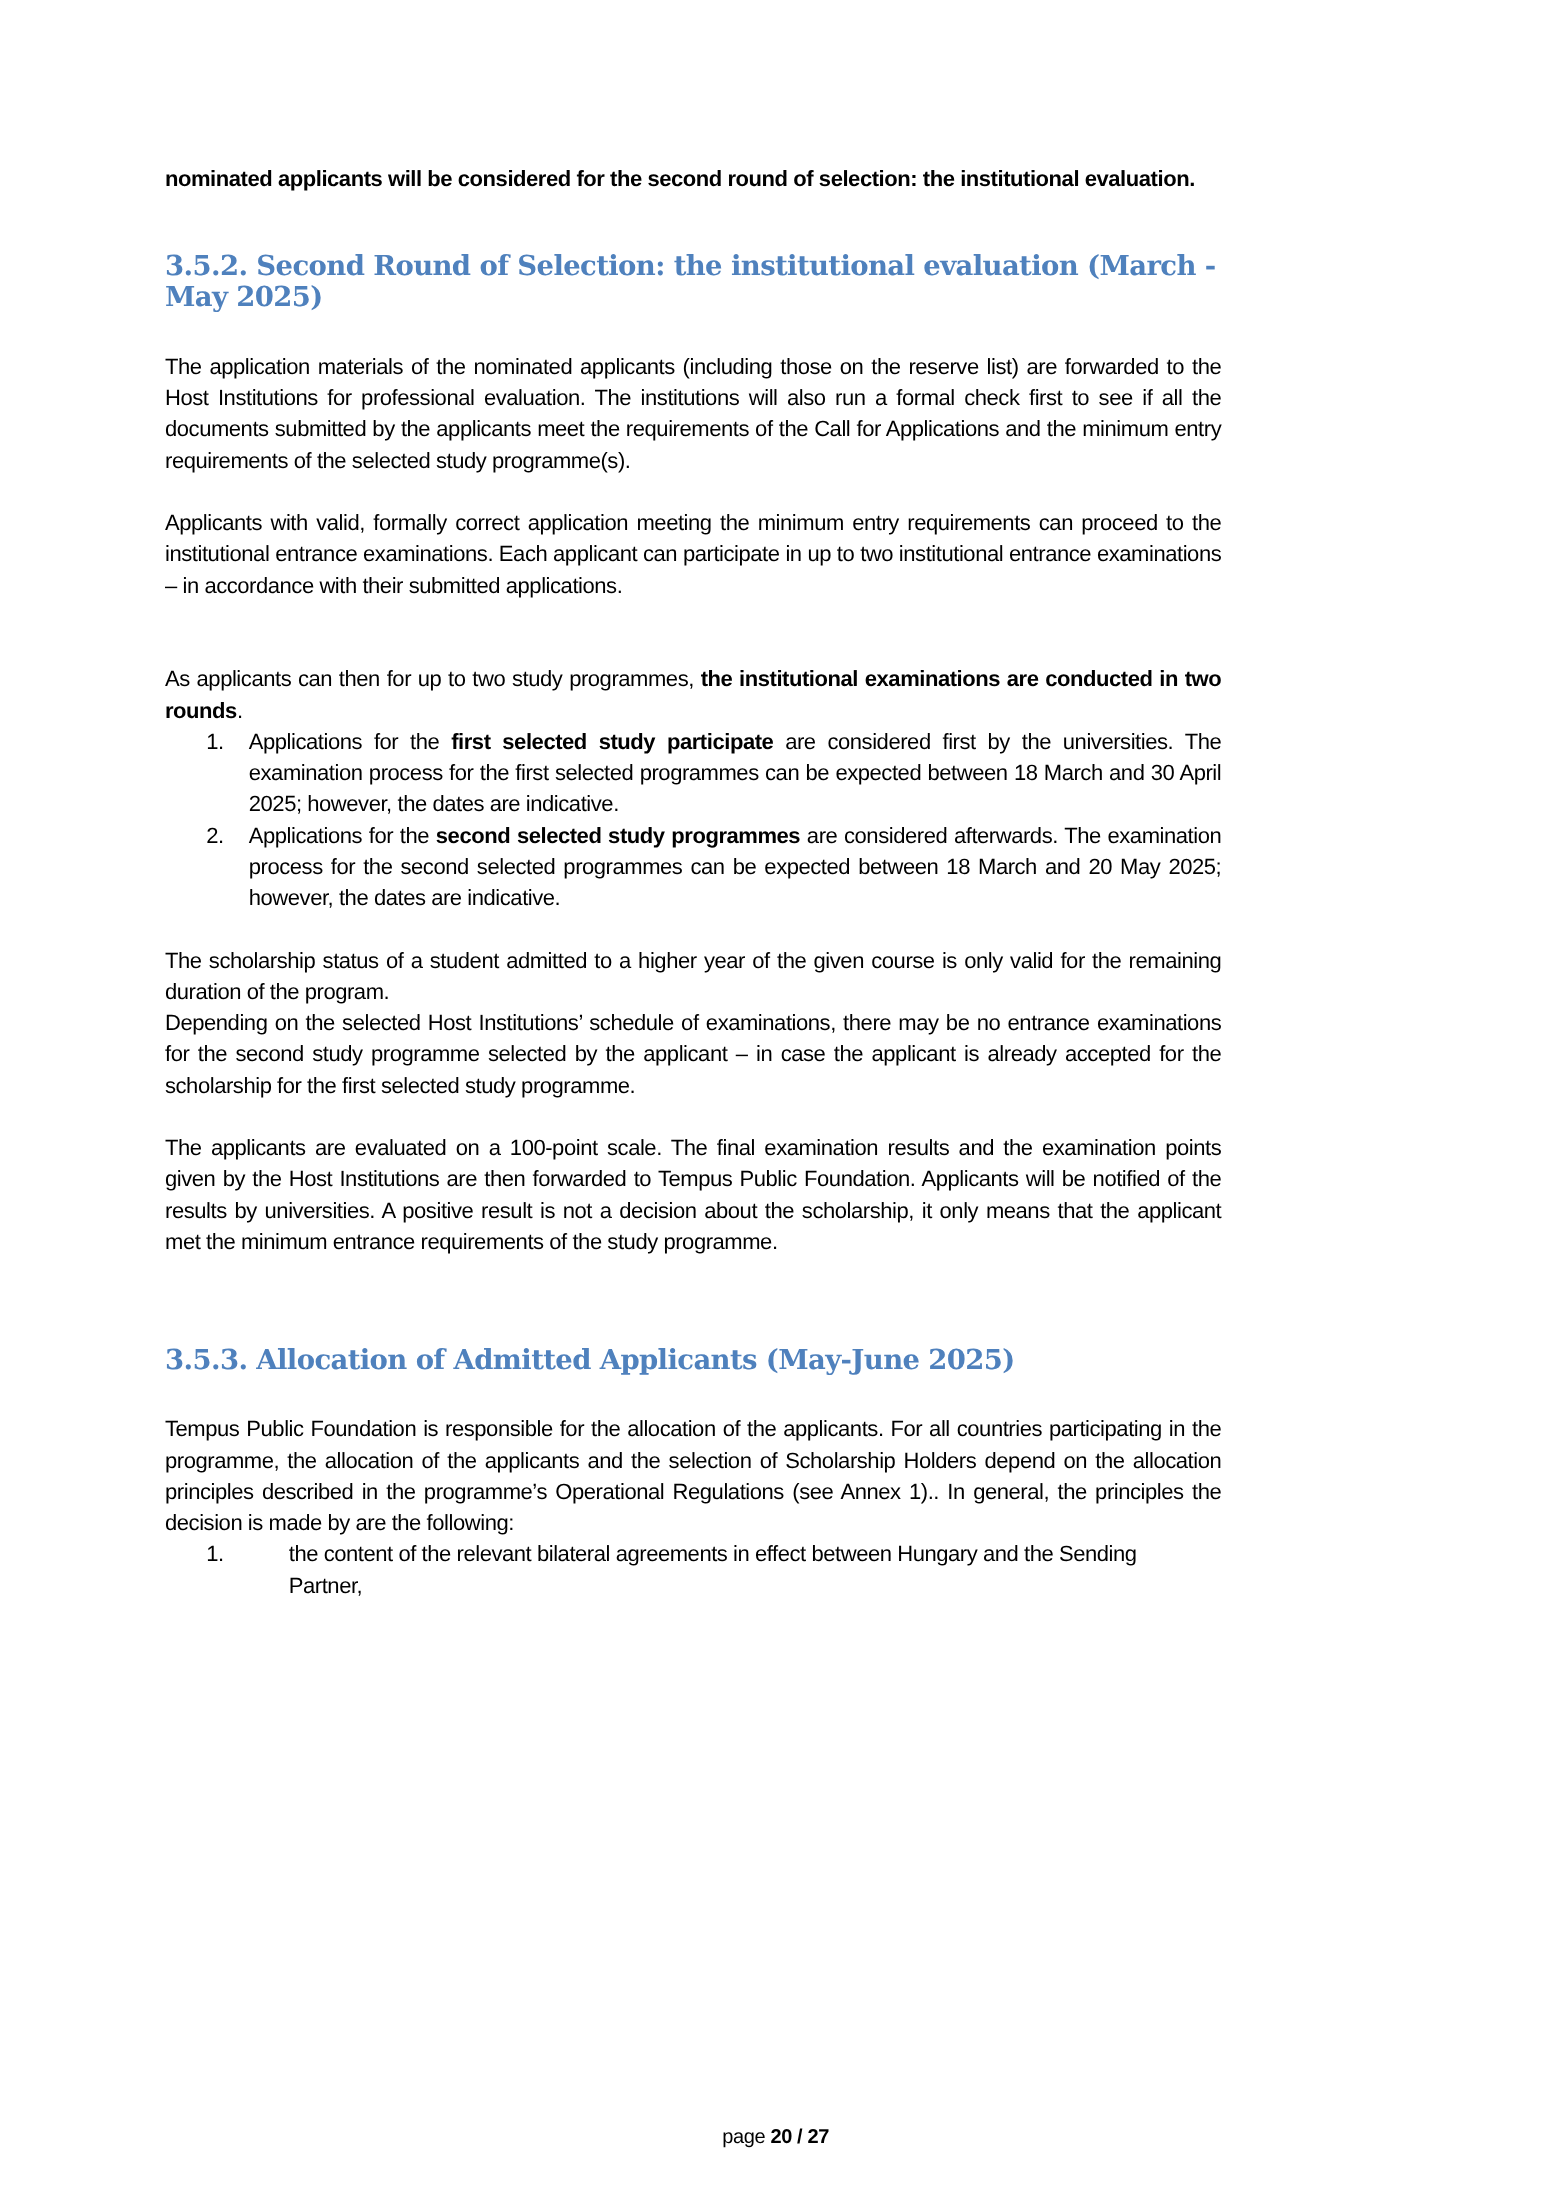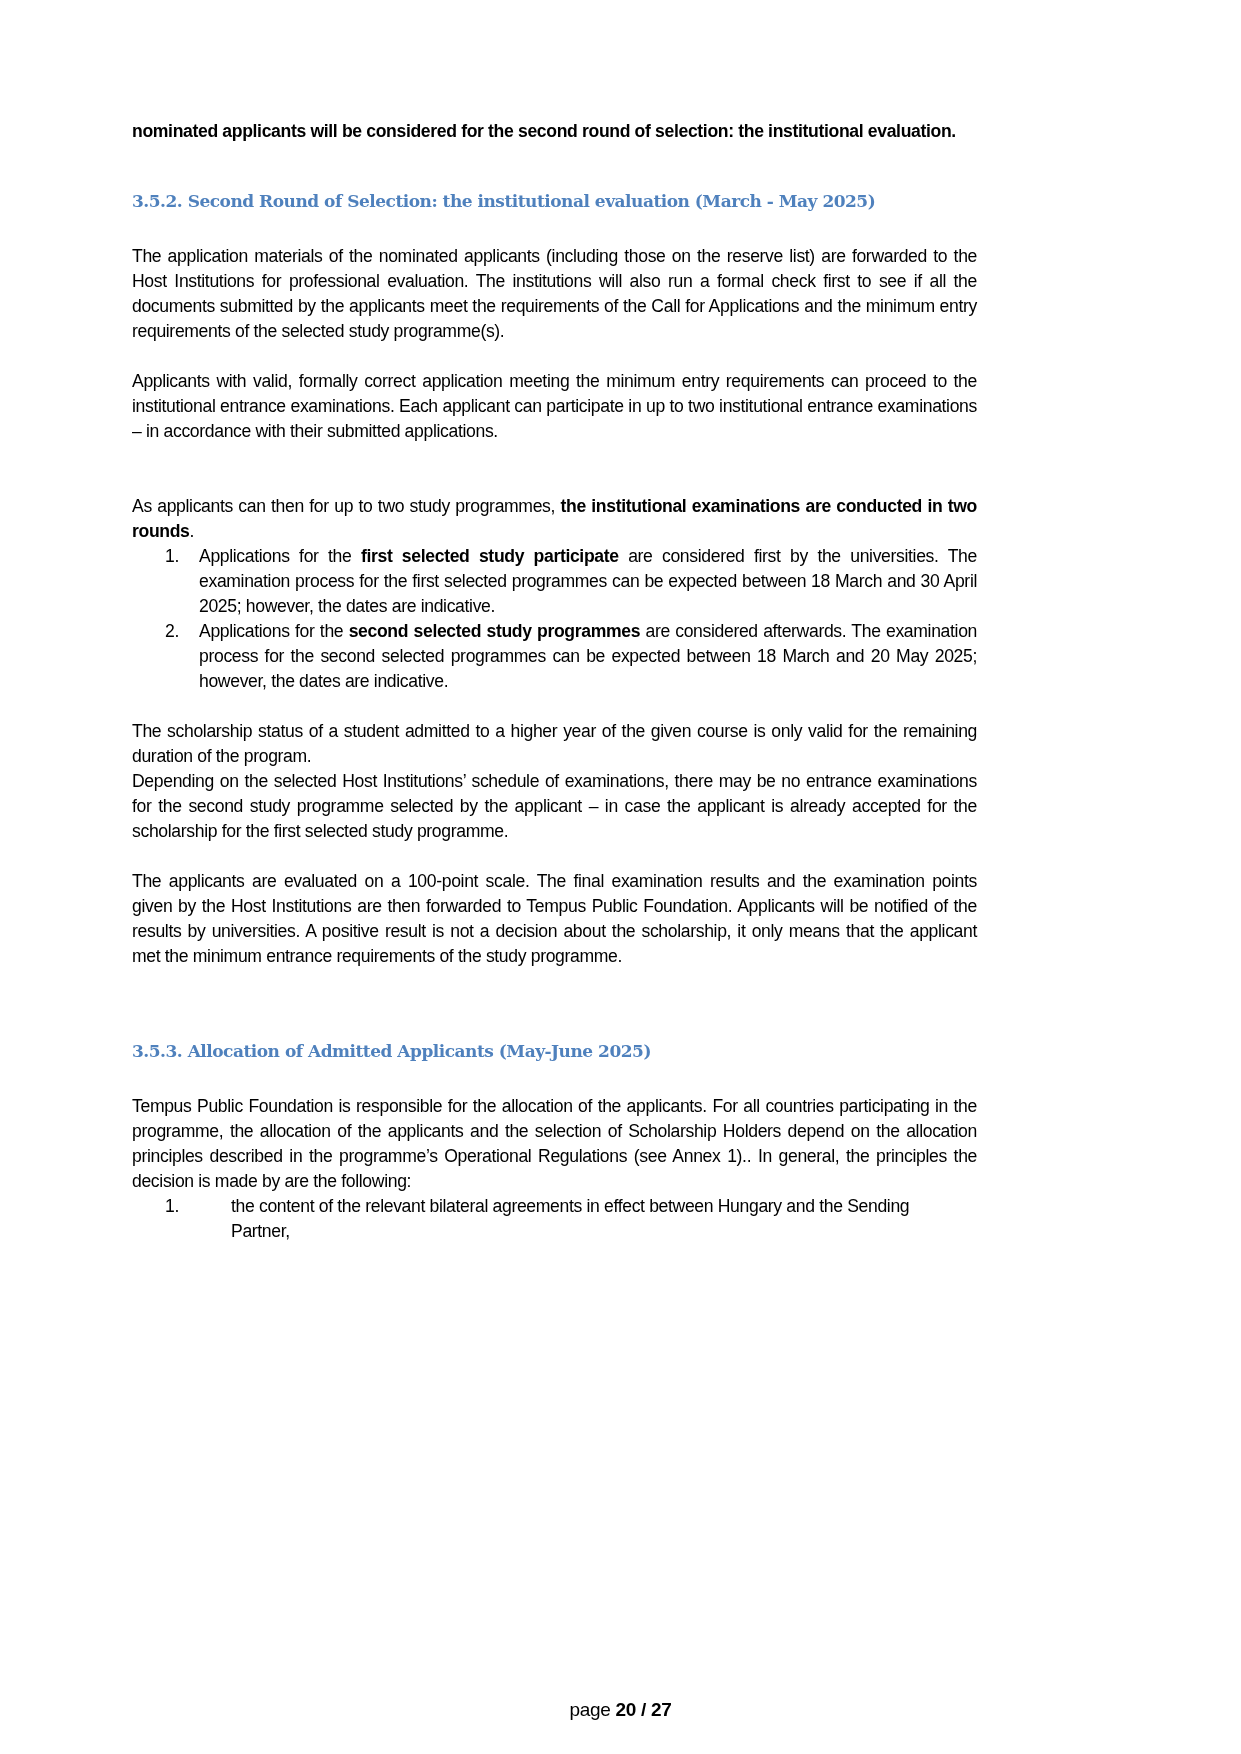--- a/index.html
+++ b/index.html
@@ -11,38 +11,38 @@
       width: 1241px;
       height: 1754px;
       position: relative;
       overflow: hidden;
       color: #000000;
       font-family: "Liberation Sans", sans-serif;
     }
     .page {
       position: absolute;
       left: 132px;
-      top: 119px;
+      top: 131px;
       width: 845px;
     }
     .p {
       font-size: 17.6px;
       line-height: 25px;
       text-align: justify;
       margin: 0;
       letter-spacing: -0.35px;
       word-spacing: 0px;
     }
     .b { font-weight: bold; }
     .gap { height: 25px; }
     .h {
       font-family: "DejaVu Serif", serif;
       font-weight: bold;
       color: #4F81BD;
-      font-size: 17px;
+      font-size: 22px;
       line-height: 25px;
       letter-spacing: -0.5px;
       margin: 0;
     }
     .list {
       margin: 0;
       padding: 0;
       list-style: none;
     }
     .li {
@@ -70,21 +70,21 @@
       position: absolute;
       left: 33px;
       top: 0;
     }
     .footer {
       position: absolute;
       left: 0;
       width: 1241px;
       top: 1697px;
       text-align: center;
-      font-size: 19px;
+      font-size: 16px;
       line-height: 25px;
       letter-spacing: -0.3px;
     }
   </style>
 </head>
 <body>
 
 <div class="page">
 
   <p class="p b">nominated applicants will be considered for the second round of selection: the institutional evaluation.</p>

